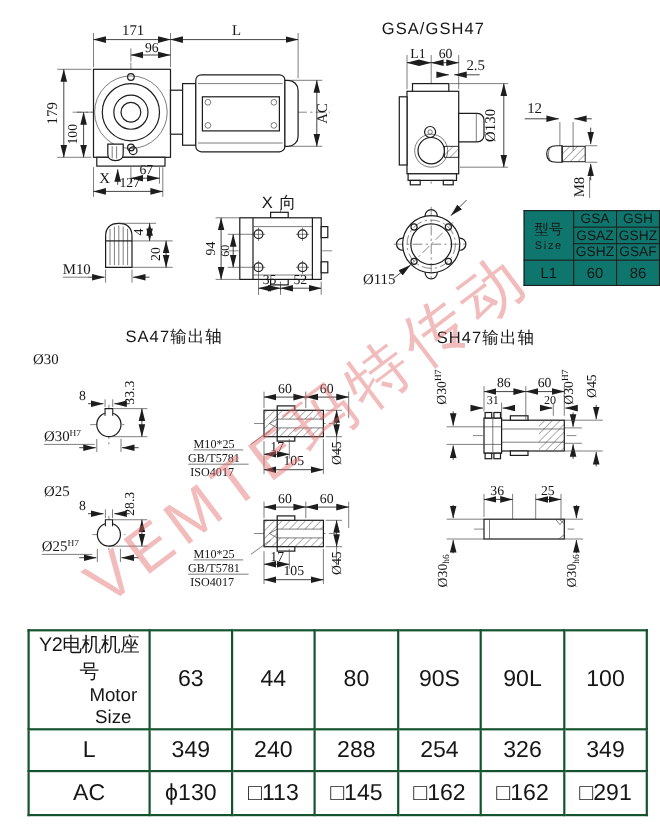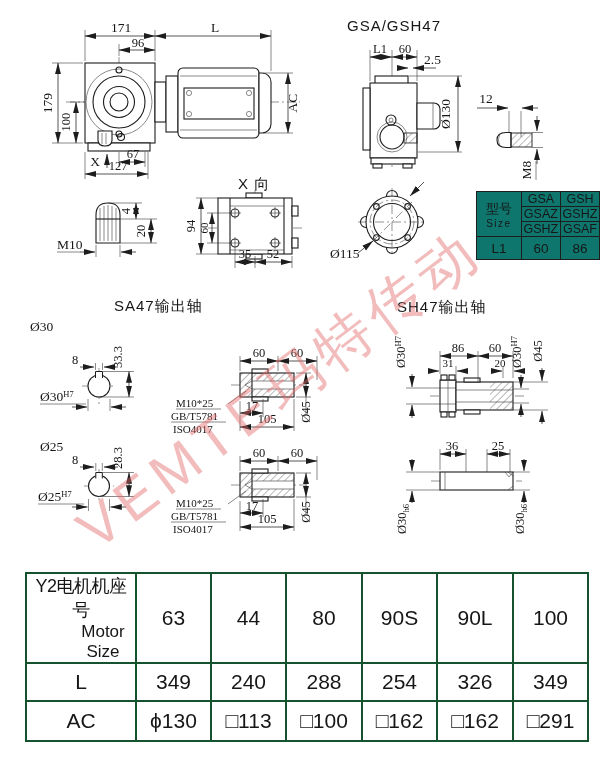--- a/index.html
+++ b/index.html
@@ -473,21 +473,21 @@
     <td>240</td>
     <td>288</td>
     <td>254</td>
     <td>326</td>
     <td>349</td>
   </tr>
   <tr class="r3">
     <td>AC</td>
     <td>ϕ130</td>
     <td>□113</td>
-    <td>□100</td>
+    <td>□145</td>
     <td>□162</td>
     <td>□162</td>
     <td>□291</td>
   </tr>
 </tbody>
   </table>
 
 <div class="watermark">VEMTE玛特传动</div>
 
 </body></html>

